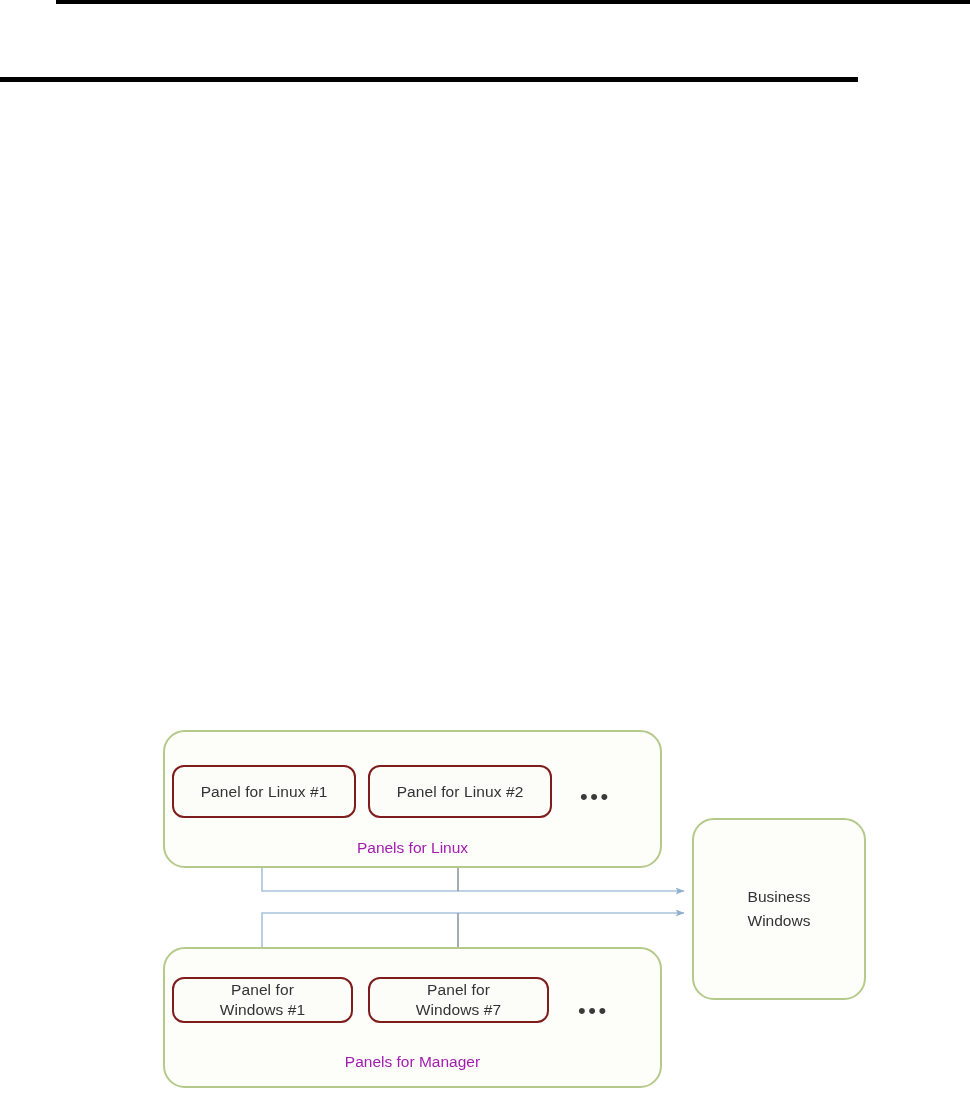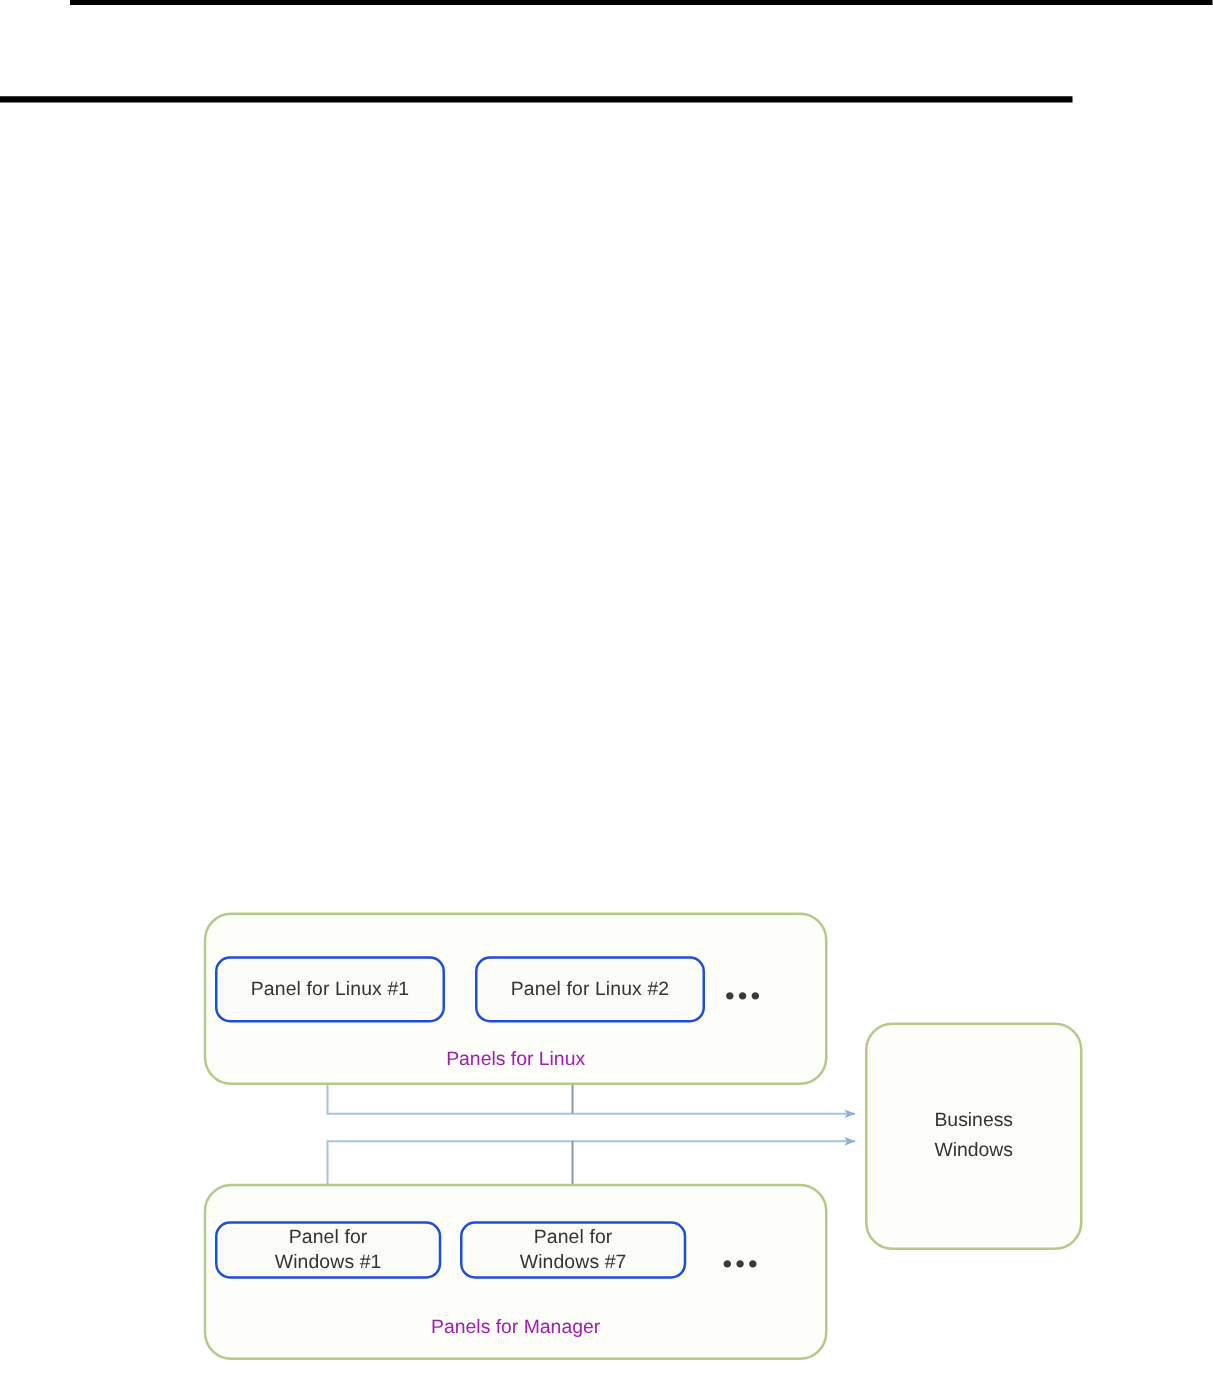--- a/index.html
+++ b/index.html
@@ -20,33 +20,33 @@
     border:2px solid #b5c98a;
     border-radius:22px;
     background:#fdfdfa;
     box-sizing:border-box;
   }
   #group-linux{left:163px;top:730px;width:499px;height:138px;}
   #group-windows{left:163px;top:947px;width:499px;height:141px;}
 
   .panel{
     position:absolute;
-    border:2px solid #1d4ed8;
+    border:2px solid #7f1d1d;
     border-radius:12px;
     background:#fcfcf9;
     box-sizing:border-box;
     display:flex;align-items:center;justify-content:center;
     text-align:center;
     font-size:15.5px;
     line-height:20px;
     color:#333333;
     letter-spacing:0.1px;
   }
   #panel-linux-1{left:172px;top:765px;width:184px;height:53px;}
-  #panel-linux-2{left:368px;top:765px;width:184px;height:53px;margin-left:12px;}
+  #panel-linux-2{left:368px;top:765px;width:184px;height:53px;}
   #panel-windows-1{left:172px;top:977px;width:181px;height:46px;}
   #panel-windows-2{left:368px;top:977px;width:181px;height:46px;}
 
   .grp-label{
     position:absolute;
     font-size:15.5px;
     color:#a21caf;
     text-align:center;
     white-space:nowrap;
   }

